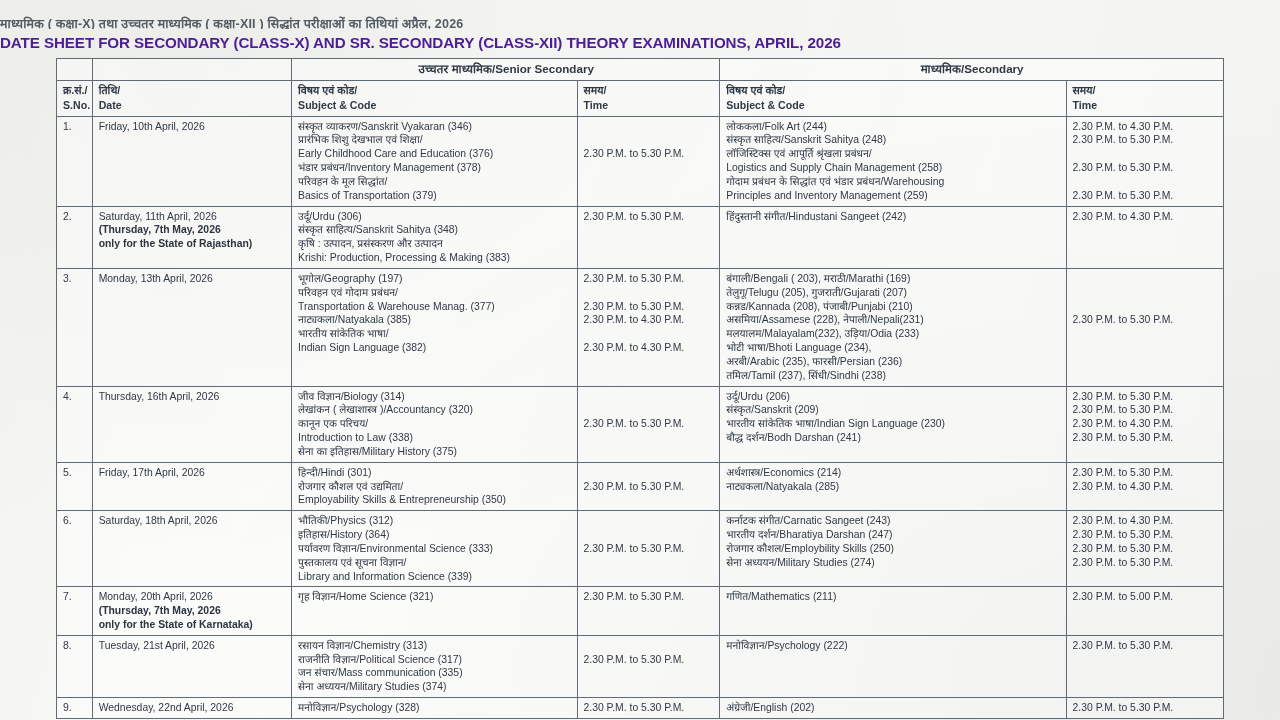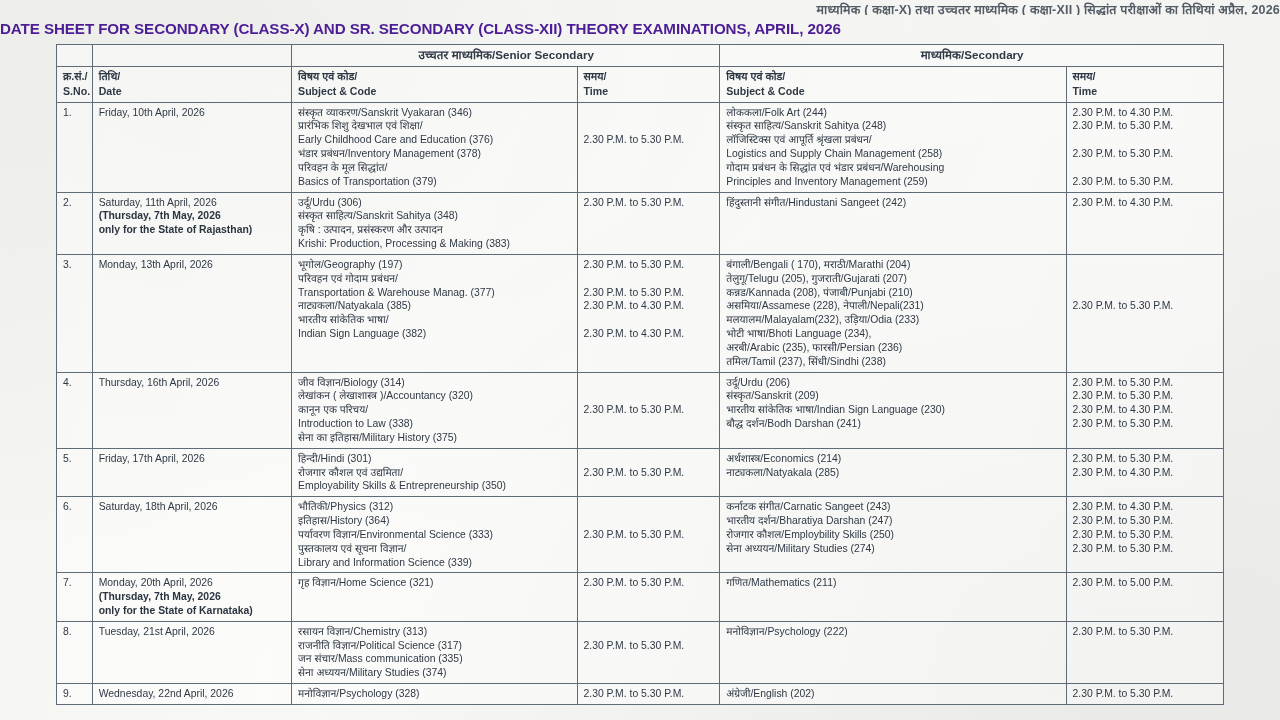--- a/index.html
+++ b/index.html
@@ -30,26 +30,26 @@
       radial-gradient(ellipse at 18% 8%, rgba(0,0,0,0.035), rgba(0,0,0,0) 55%),
       radial-gradient(ellipse at 88% 92%, rgba(0,0,0,0.04), rgba(0,0,0,0) 60%);
     pointer-events:none;
   }
   .content {
     position: relative;
     z-index: 2;
   }
 
   .title-hindi {
-    text-align: right;
+    text-align: left;
     font-size: 12.5px;
     font-weight: bold;
     color: #3a4450;
     letter-spacing: .2px;
-    padding-top: 1px;
+    padding-top: 15px;
     height: 14px;
     overflow: hidden;
     opacity: .86;
     white-space: nowrap;
   }
   .title-english {
     text-align: left;
     font-size: 15.2px;
     font-weight: bold;
     color: #4c1d95;
@@ -259,21 +259,21 @@
             <span class="time-stack">
               <span class="t">2.30 P.M. to 5.30 P.M.</span>
               <span class="gap" style="height: 13.8px;"></span>
               <span class="t">2.30 P.M. to 5.30 P.M.</span>
               <span class="t">2.30 P.M. to 4.30 P.M.</span>
               <span class="gap" style="height: 13.8px;"></span>
               <span class="t">2.30 P.M. to 4.30 P.M.</span>
             </span>
           </td>
           <td>
-            <span class="subj">बंगाली/Bengali ( 170),  मराठी/Marathi  (204)</span>
+            <span class="subj">बंगाली/Bengali ( 203),  मराठी/Marathi  (169)</span>
             <span class="subj">तेलुगू/Telugu (205),  गुजराती/Gujarati (207)</span>
             <span class="subj">कन्नड/Kannada (208),  पंजाबी/Punjabi (210)</span>
             <span class="subj">असमिया/Assamese (228),  नेपाली/Nepali(231)</span>
             <span class="subj">मलयालम/Malayalam(232),  उड़िया/Odia (233)</span>
             <span class="subj">भोटी भाषा/Bhoti Language (234),</span>
             <span class="subj">अरबी/Arabic (235),  फारसी/Persian (236)</span>
             <span class="subj">तमिल/Tamil (237),  सिंधी/Sindhi (238)</span>
           </td>
           <td class="time">
             <span class="time-stack">

